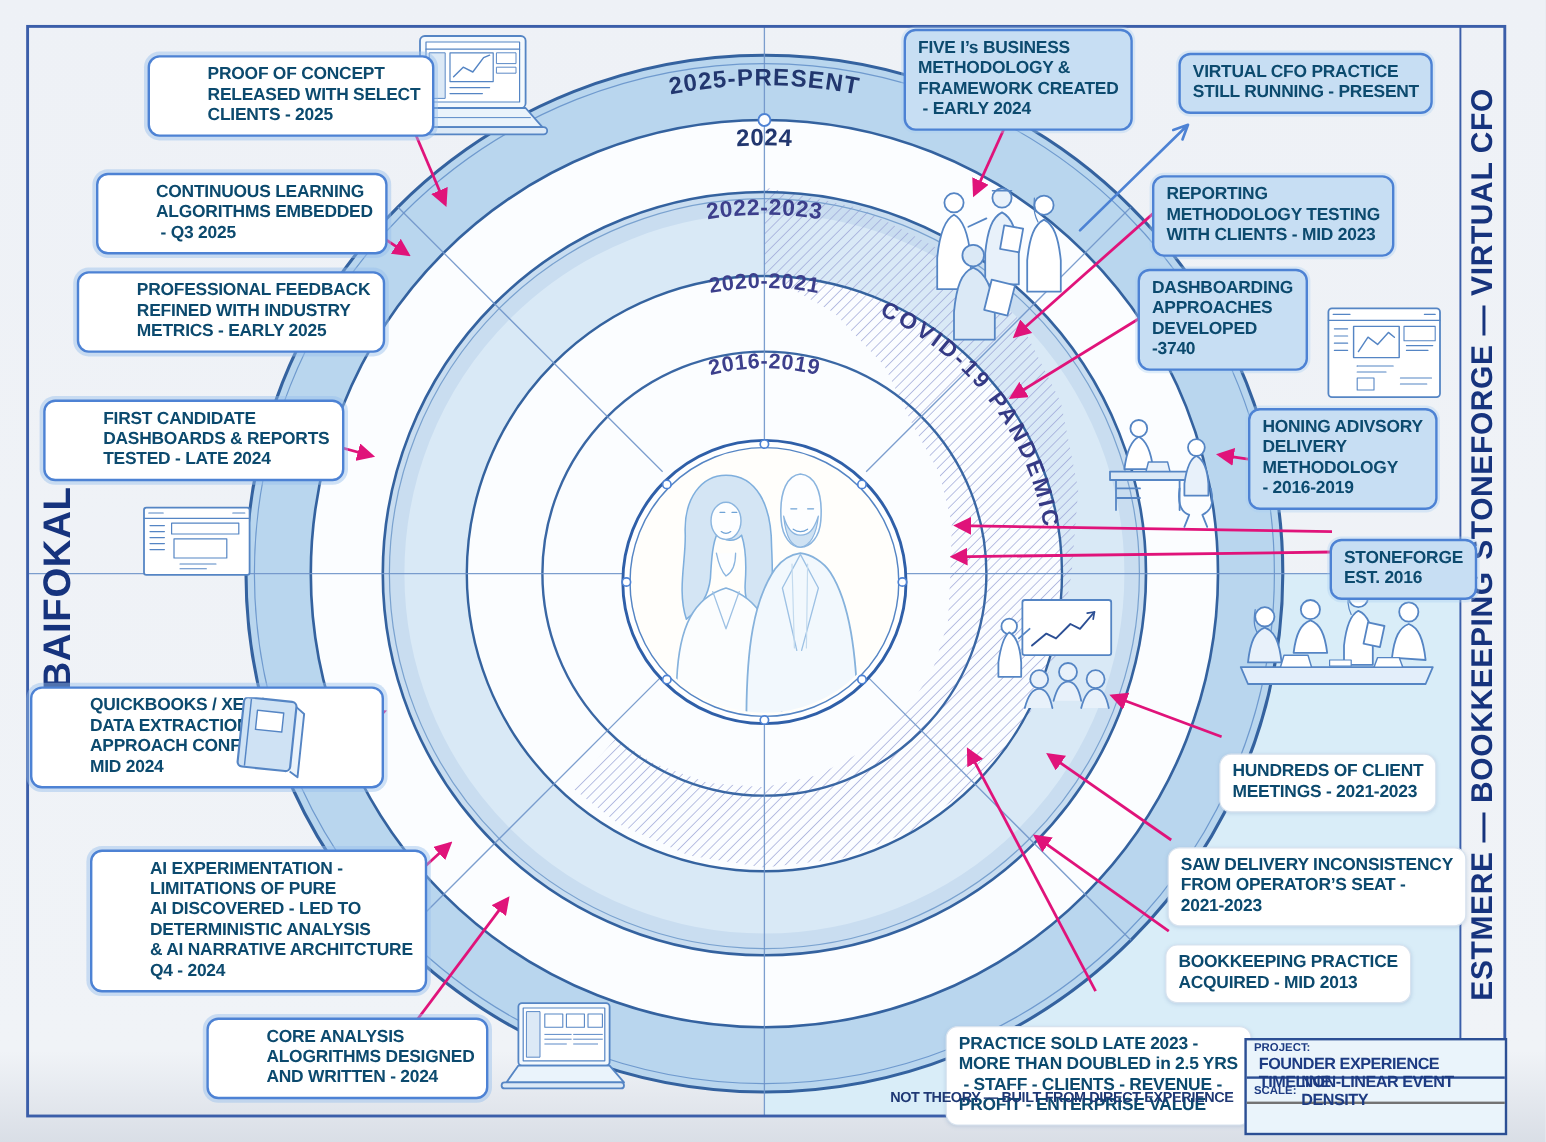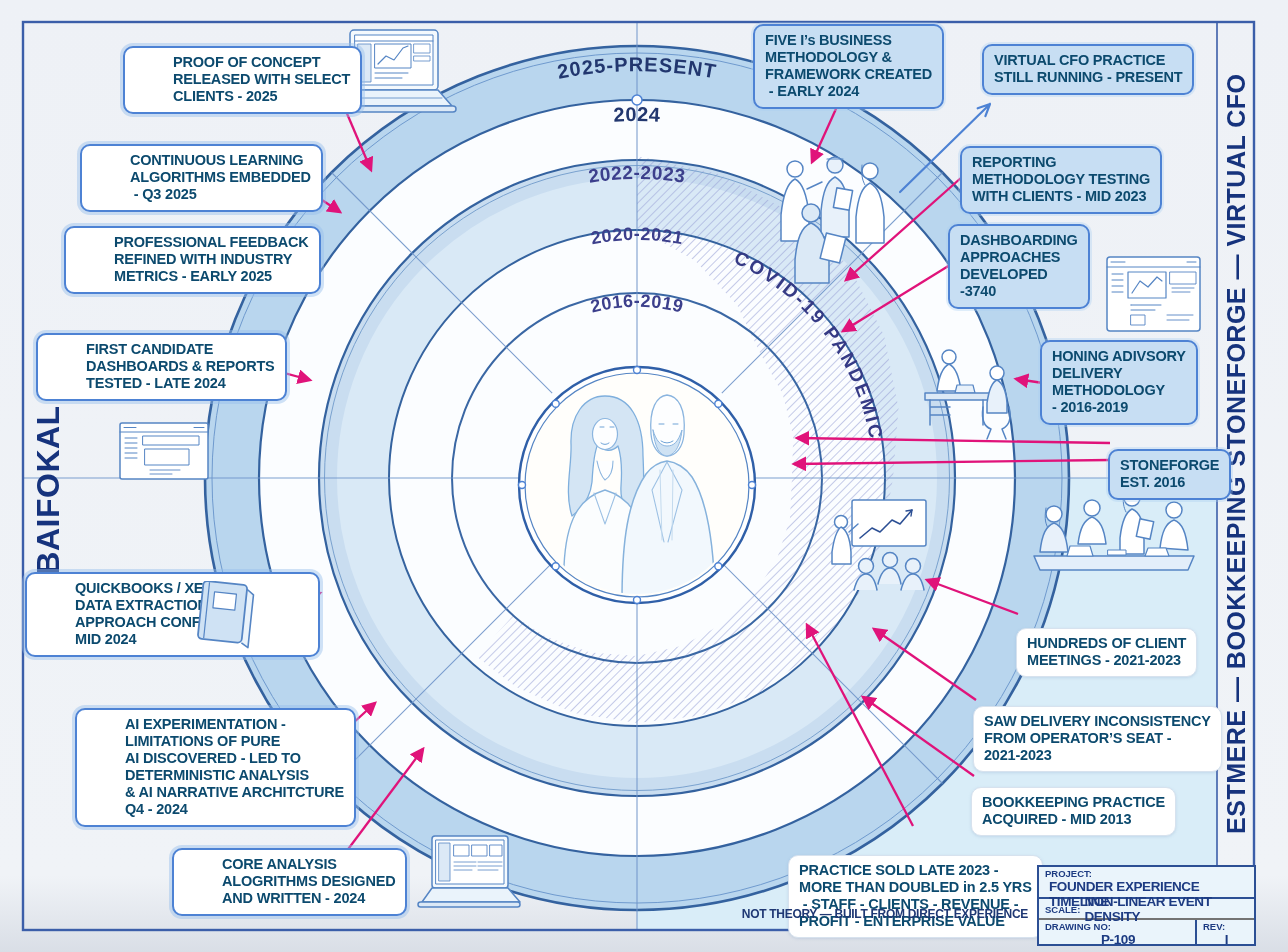--- a/index.html
+++ b/index.html
@@ -348,25 +348,15 @@
 
 <div id="tb">
   <div class="row1">
     <div class="lab">PROJECT:</div>
     <div class="val" style="padding-left:4px;">FOUNDER EXPERIENCE TIMELINE</div>
   </div>
   <div class="row2">
     <span class="lab">SCALE:</span>
     <span class="val">NON-LINEAR EVENT DENSITY</span>
   </div>
-  <div class="row3">
-    <div class="cell c1">
-      <div class="lab" style="text-align:left;">DRAWING NO:</div>
-      <div class="val">P-109</div>
-    </div>
-    <div class="cell c2">
-      <div class="lab" style="text-align:left;">REV:</div>
-      <div class="val">I</div>
-    </div>
-  </div>
 </div>
 
 </div>
 
 </body></html>

